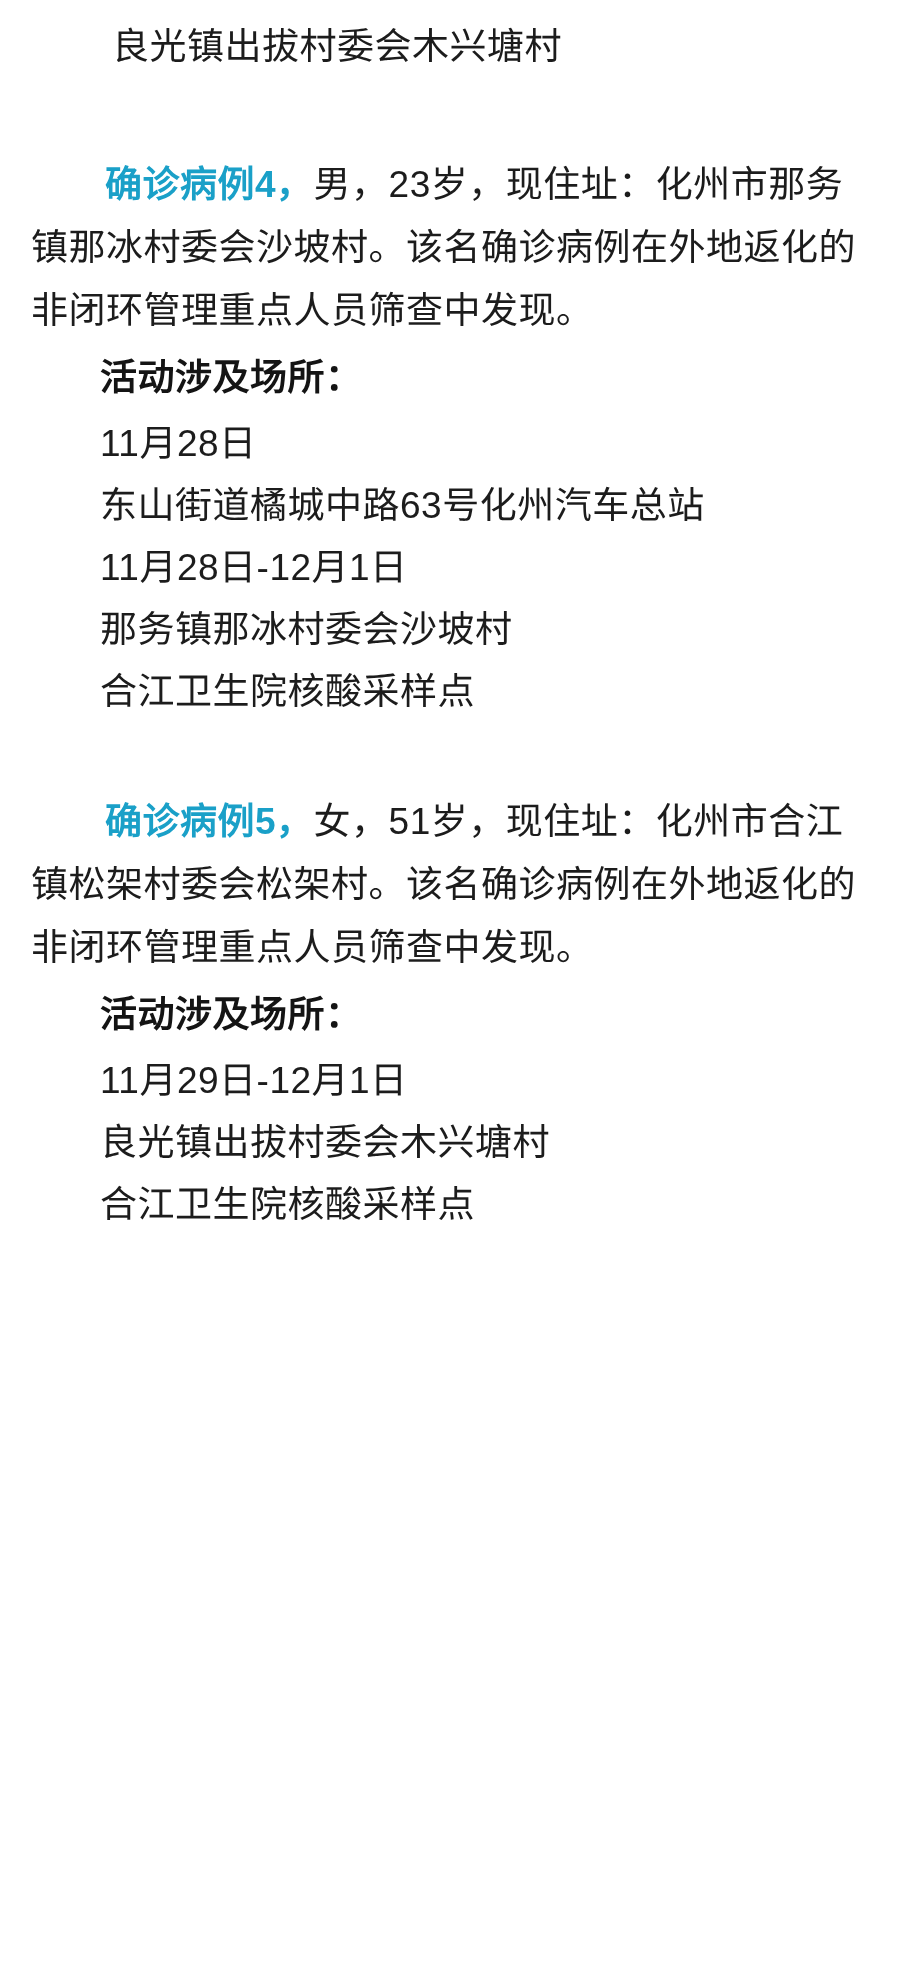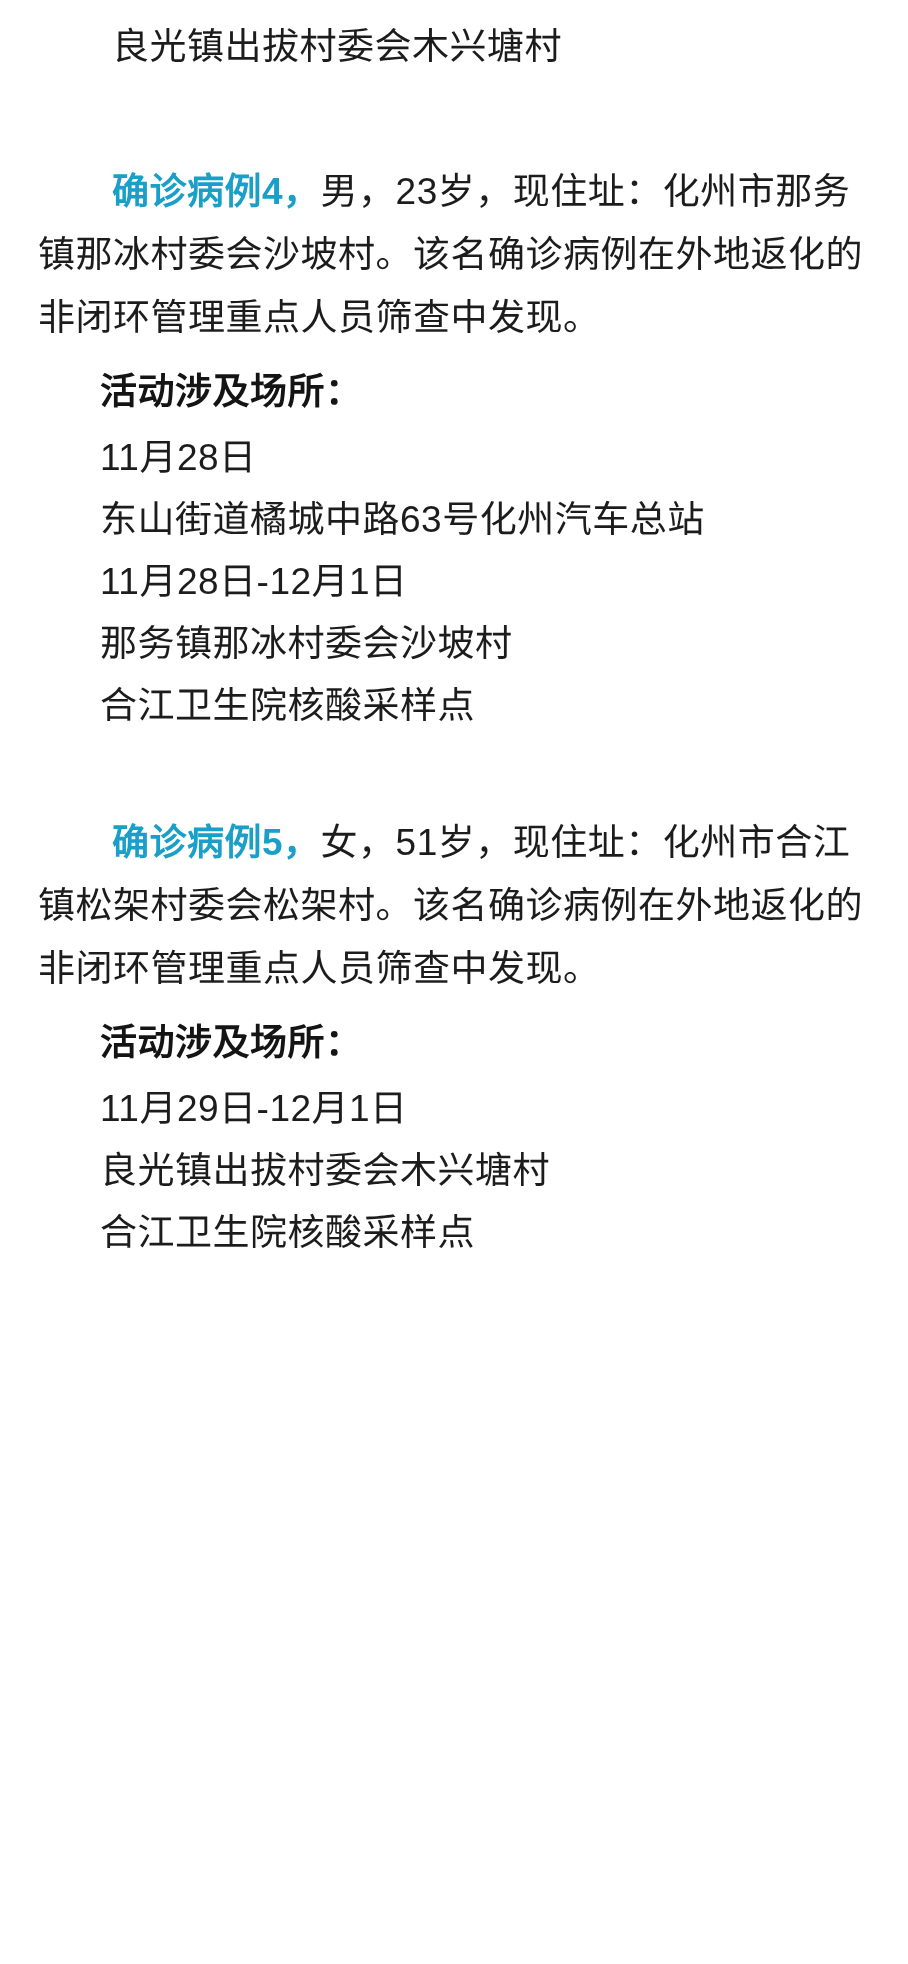--- a/index.html
+++ b/index.html
@@ -19,21 +19,21 @@
     min-height: 1964px;
     box-sizing: border-box;
     padding: 8px 26px 20px 26px;
     background: #ffffff;
   }
   .para {
     font-size: 37px;
     line-height: 63px;
     letter-spacing: 0.5px;
     color: #1c1c1c;
-    margin: 12px;
+    margin: 5px;
   }
   .para.indent {
     text-indent: 74px;
   }
   .lead {
     color: #1aa0c8;
     font-weight: bold;
   }
   .block-gap-lg {
     height: 62px;

